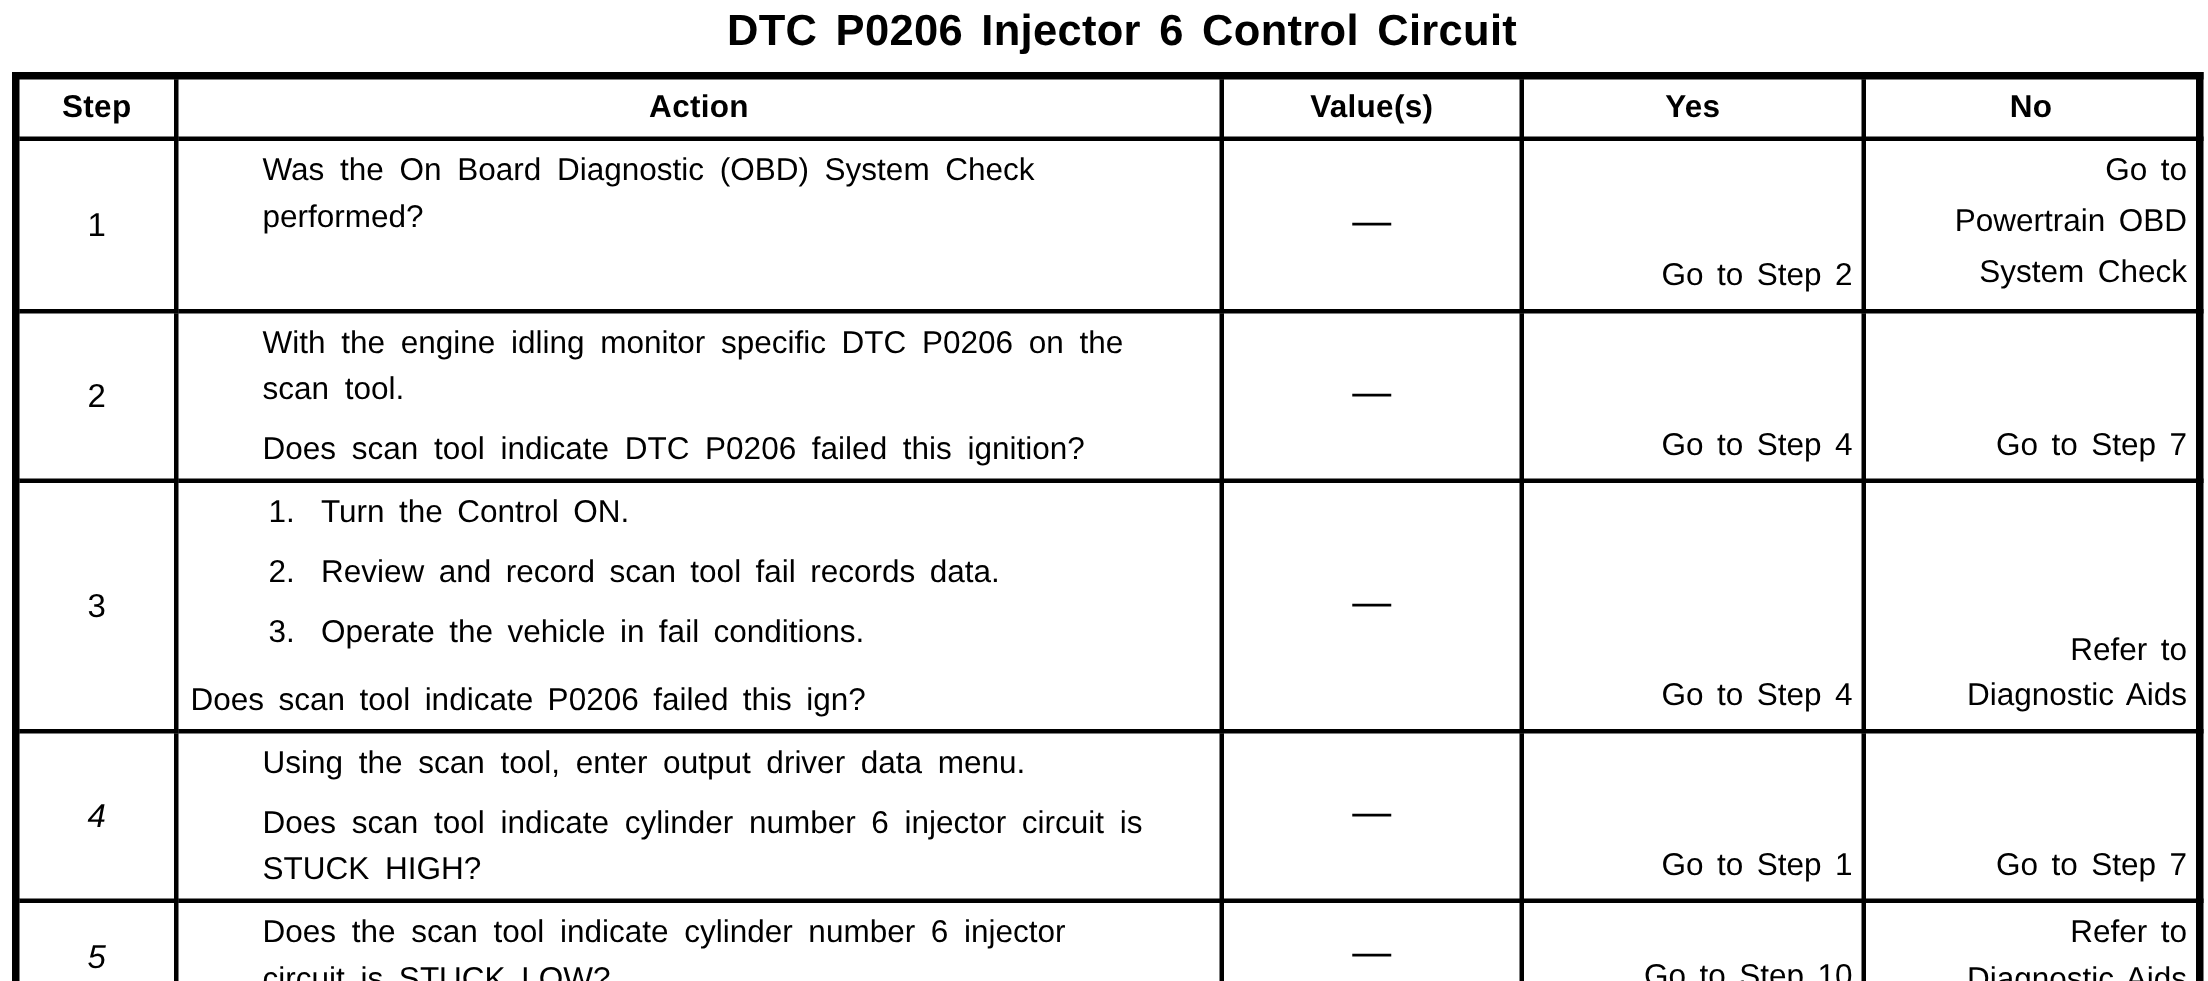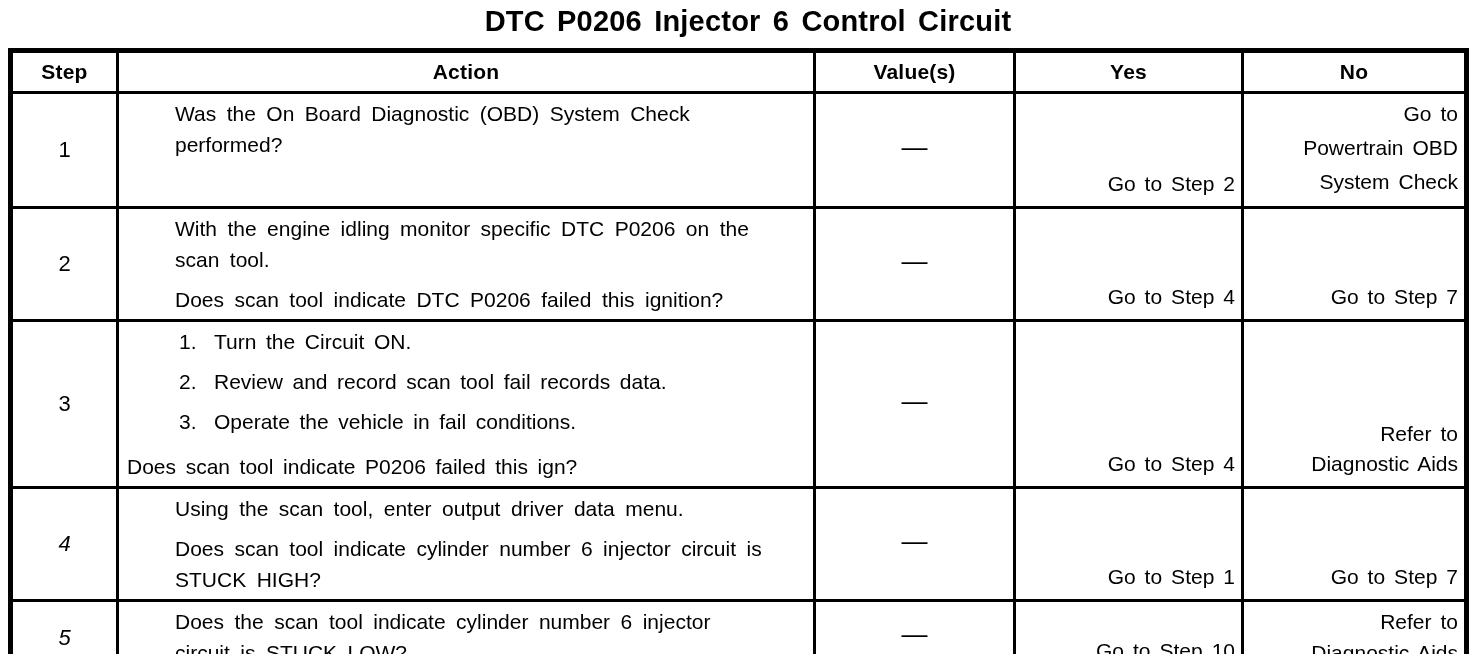--- a/index.html
+++ b/index.html
@@ -175,21 +175,21 @@
         </td>
         <td class="value">—</td>
         <td class="yes it">Go to Step 4</td>
         <td class="no it">Go to Step 7</td>
       </tr>
 
       <tr class="r3">
         <td class="step">3</td>
         <td class="action">
           <div class="list-item">
-            <span class="num">1.</span><span>Turn the Circuit ON.</span>
+            <span class="num">1.</span><span>Turn the Control ON.</span>
           </div>
           <div class="list-item">
             <span class="num">2.</span><span>Review and record scan tool fail records data.</span>
           </div>
           <div class="list-item">
             <span class="num">3.</span><span>Operate the vehicle in fail conditions.</span>
           </div>
           <div class="list-question">Does scan tool indicate P0206 failed this ign?</div>
         </td>
         <td class="value">—</td>

